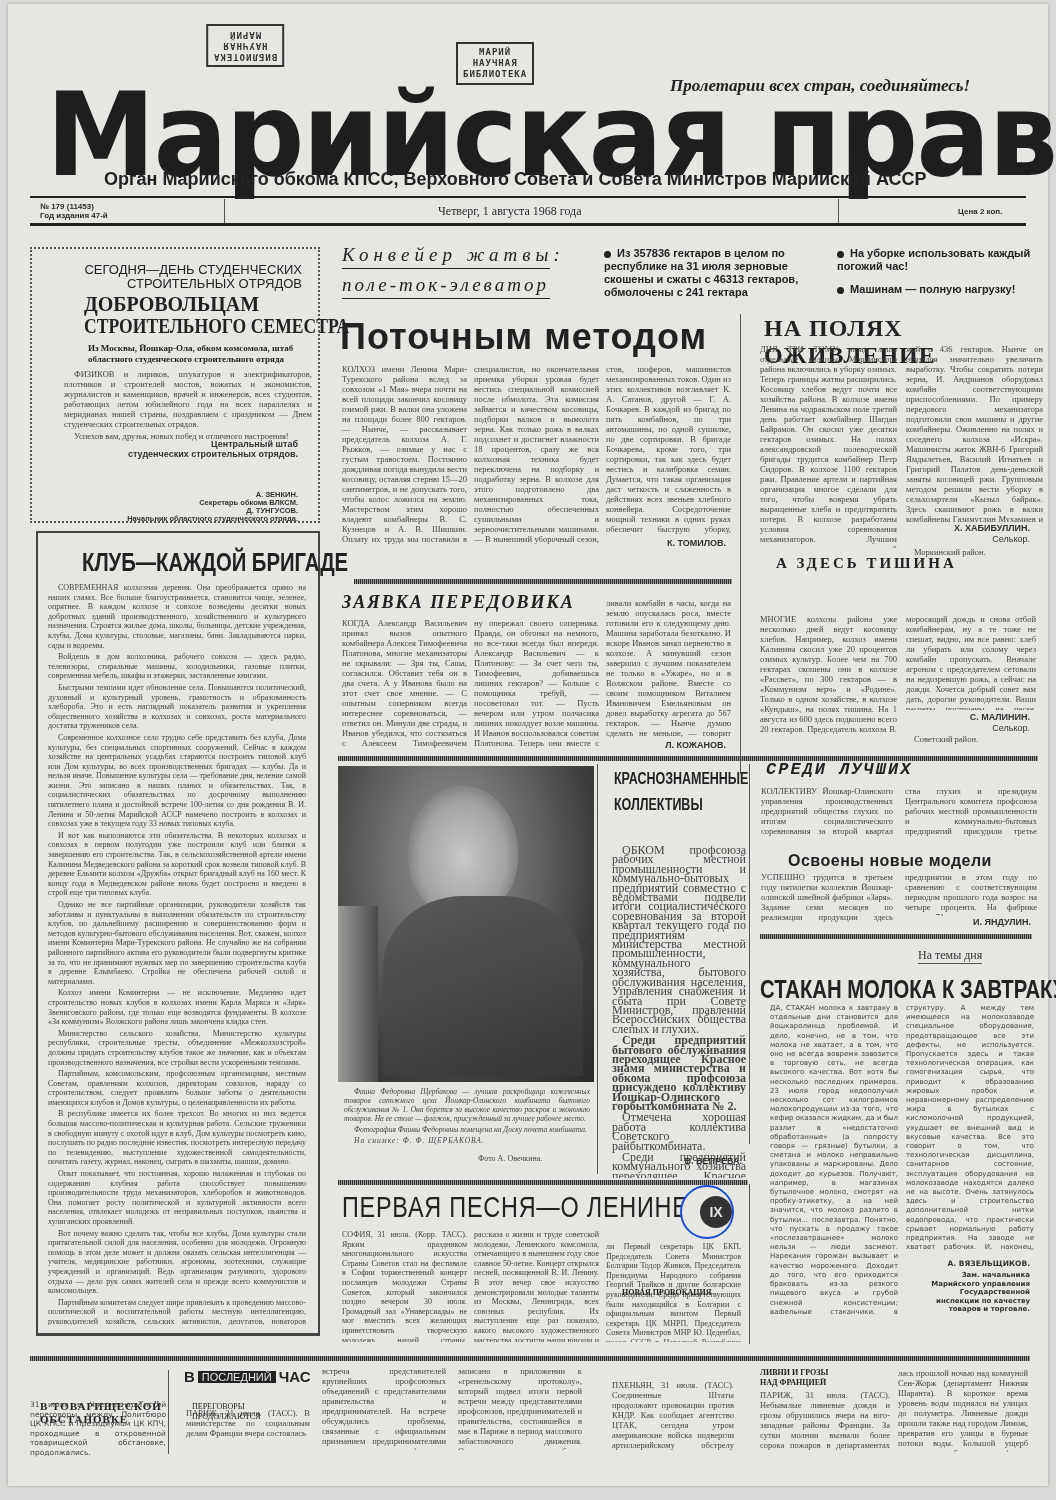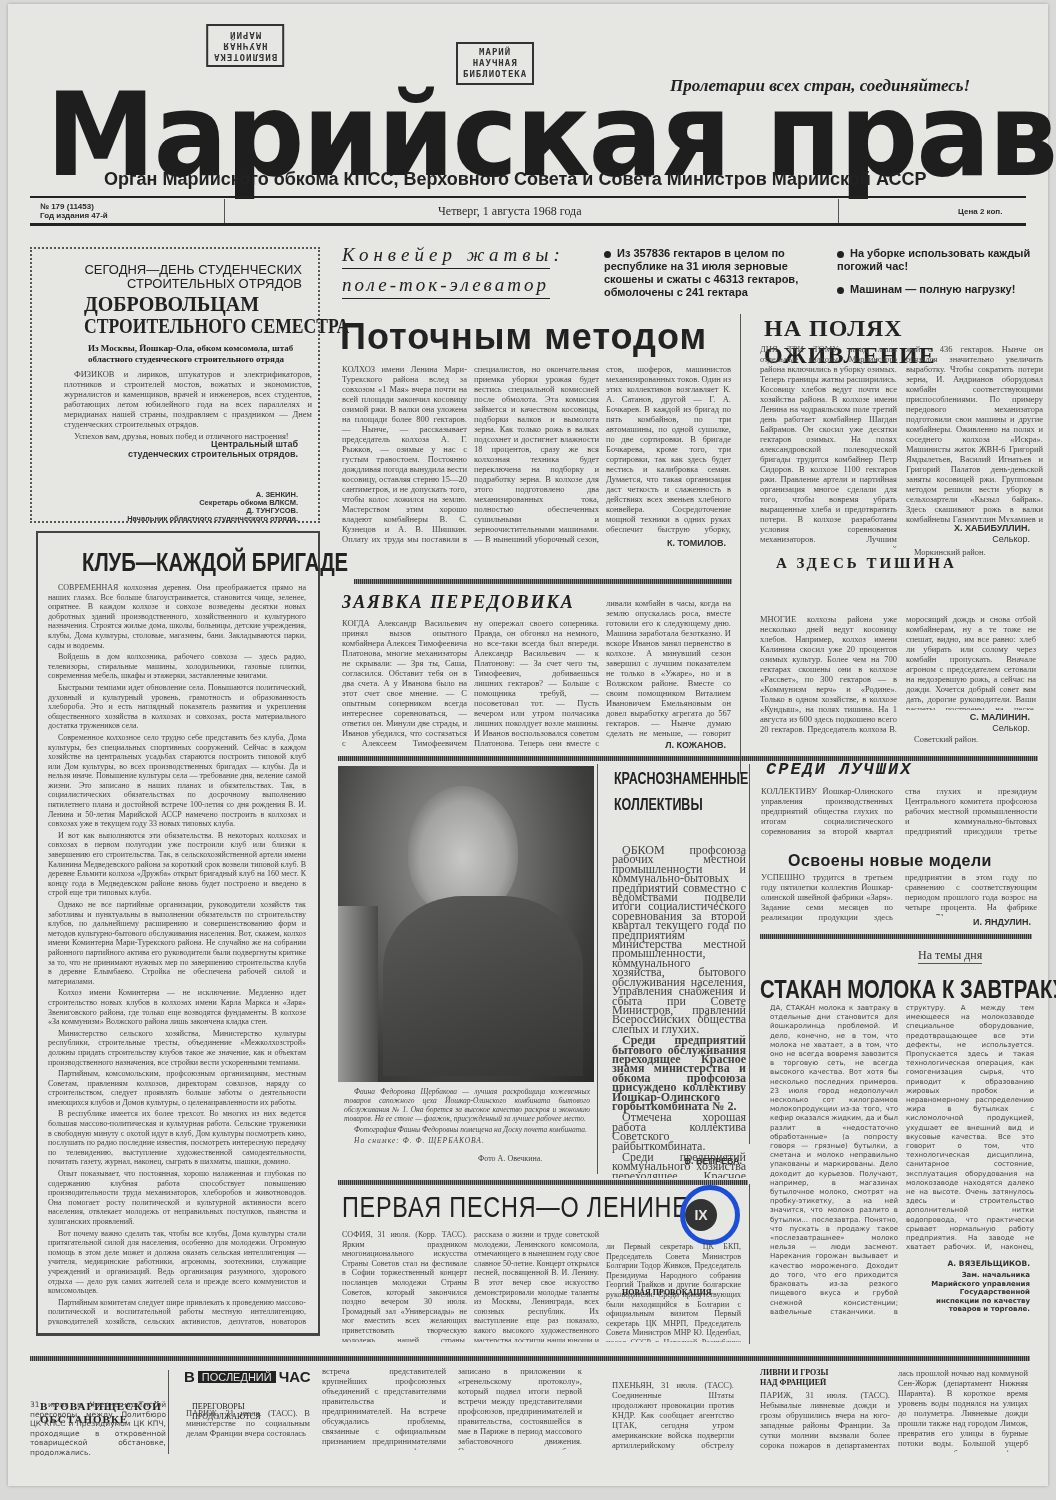--- a/index.html
+++ b/index.html
@@ -22,21 +22,21 @@
   .hd-sans{font-family:"Liberation Sans",sans-serif;font-weight:bold;color:#222;}
   .hd-cond{font-family:"Liberation Sans",sans-serif;font-weight:bold;color:#222;transform:scaleX(.78);transform-origin:left;white-space:nowrap;}
   .hd-serif{font-family:"Liberation Serif",serif;font-weight:bold;color:#222;}
   .hd-ital{font-family:"Liberation Serif",serif;font-style:italic;font-weight:bold;color:#222;}
   .sign{font-family:"Liberation Sans",sans-serif;font-weight:bold;font-size:9px;text-align:right;color:#333;}
   .bullet{font-family:"Liberation Sans",sans-serif;font-weight:bold;font-size:11px;line-height:13px;color:#222;}
   .bullet .dot{display:inline-block;width:7px;height:7px;border-radius:50%;background:#222;margin-right:6px;vertical-align:middle;}
   .hatch{position:absolute;height:5px;background:repeating-linear-gradient(90deg,#333 0 1px,#999 1px 2px);}
   .photo{position:absolute;background:radial-gradient(ellipse at 45% 30%,#9a9a98 0%,#6c6c6a 35%,#3e3e3c 70%,#2a2a28 100%);}
   .vrule{position:absolute;width:1px;background:#555;}
-  .emblem{position:absolute;width:50px;height:50px;border-radius:50%;border:5px solid #1d4ed8;background:#e6e6e3;display:flex;align-items:center;justify-content:flex-start;}
+  .emblem{position:absolute;width:50px;height:50px;border-radius:50%;border:2px solid #1d4ed8;background:#e6e6e3;display:flex;align-items:center;justify-content:flex-end;}
   .emblem span{display:block;width:32px;height:32px;border-radius:50%;background:#333;color:#e6e6e3;font-family:"Liberation Sans",sans-serif;font-weight:bold;font-size:14px;line-height:32px;text-align:center;}
   .inverse{background:#222;color:#e6e6e3;padding:0 4px;}
 </style>
 </head>
 <body>
 
 <div class="page">
 
   <div class="abs stamp mirror" style="left:198px;top:20px;">
     <div>ВИБЛИОТЕКА</div>

